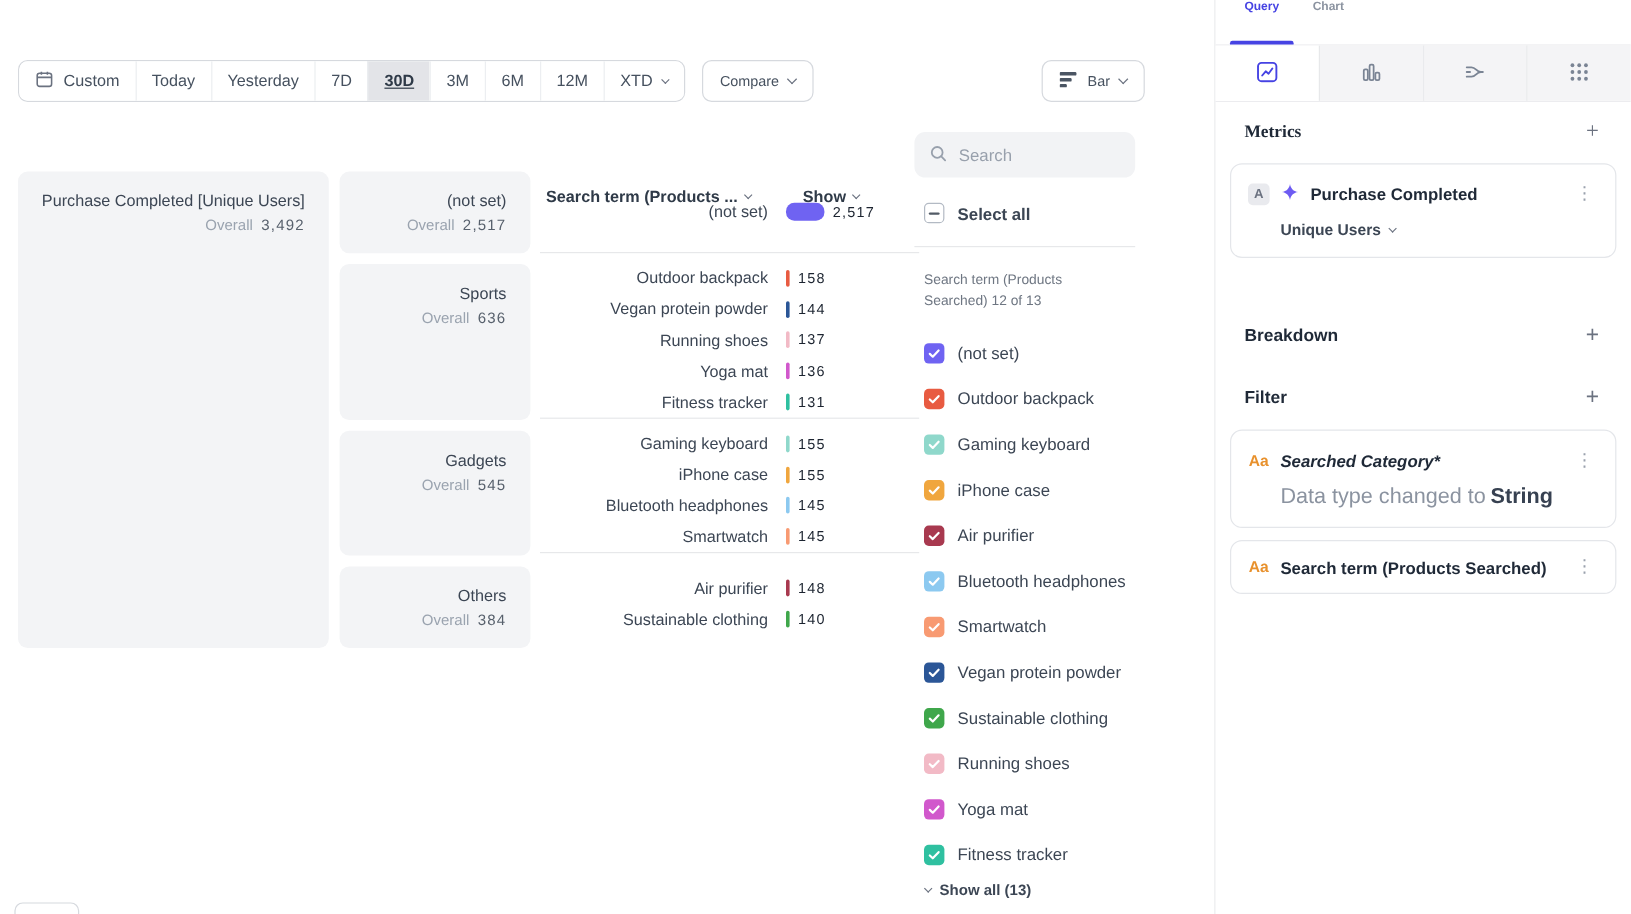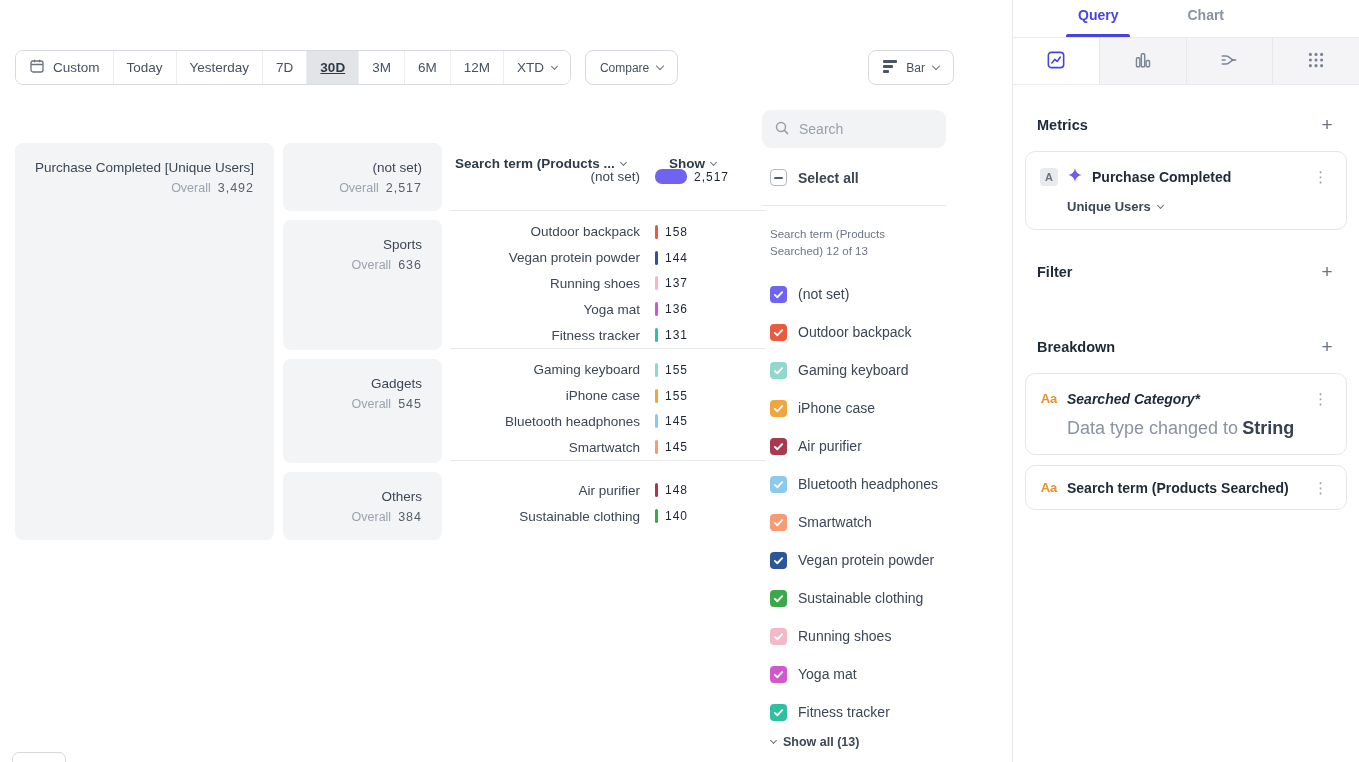--- a/index.html
+++ b/index.html
@@ -61,30 +61,30 @@
   .cb.ind::before { content:""; width:9px; height:2px; background:#525b66; border-radius:1px; }
   .l-divider { margin-top:19px; height:1px; background:#e7e8ea; }
   .legend-subtitle { margin-top:20px; padding-left:8px; width:160px; font-size:11.5px; line-height:1.45; color:#6e7682; }
   #legend-list { margin-top:16px; }
   .legend-item { height:38px; padding-left:8px; display:flex; align-items:center; gap:11px; cursor:pointer; }
   .l-label { font-size:14px; color:#3c4654; white-space:nowrap; }
   .show-all { margin-top:4px; padding-left:9px; display:flex; align-items:center; gap:7px; font-size:12.5px; font-weight:600; color:#3c4654; cursor:pointer; }
 
   
   .qp-tabs { height:37px; display:flex; align-items:flex-end; padding-left:24px; gap:28px; }
-  .qp-tab { font-size:14px; font-weight:700; color:#8b93a0; padding-bottom:14px; position:relative; cursor:pointer;margin-left:41px; }
+  .qp-tab { font-size:10px; font-weight:700; color:#8b93a0; padding-bottom:26px; position:relative; cursor:pointer; }
   .qp-tab.active { color:#4643e3; }
   .qp-tab.active::after { content:""; position:absolute; left:-12px; right:-12px; bottom:0; height:3px; background:#4643e3; border-radius:2px 2px 0 0; }
   .icon-strip { display:flex; height:48px; border-top:1px solid #ececef; border-bottom:1px solid #ececef; }
   .icon-cell { flex:1; display:flex; align-items:center; justify-content:center; background:#f4f4f6; border-right:1px solid #e7e8ea; cursor:pointer; }
   .icon-cell:last-child { border-right:none; }
   .icon-cell.active { background:#fff; }
 
   .qp-section-head { display:flex; align-items:center; justify-content:space-between; margin:0 22px 0 24px; }
-  .qp-head-metrics { margin-top:30px; }
+  .qp-head-metrics { margin-top:15px;font-family:Liberation Serif, serif; }
   .qp-head-filter { margin-top:32px; }
   .qp-head-breakdown { margin-top:55px; }
   .qp-title { font-size:14.5px; font-weight:700; color:#1f2937; }
   .plus { width:20px; height:20px; display:flex; align-items:center; justify-content:center; color:#6b7280; font-size:19px; font-weight:400; cursor:pointer; }
   .plus::before { content:"+"; }
 
   .qcard { margin:16px 12px 0 12px; border:1px solid #e4e6ea; border-radius:10px; padding:15px 14px; background:#fff; }
   .qrow { display:flex; align-items:center; gap:9px; }
   .abadge { width:18px; height:18px; border-radius:4px; background:#e9eaee; color:#6b7280; font-size:11px; font-weight:700; display:flex; align-items:center; justify-content:center; flex:0 0 18px; }
   .mname { font-size:14px; font-weight:600; color:#1f2937; flex:1; white-space:nowrap; }
@@ -501,27 +501,27 @@
         </span>
         <span class="mname">Purchase Completed</span>
         <span class="kebab"></span>
       </div>
       <div class="measure">
         <span>Unique Users</span>
         <span class="chev chev-sm"></span>
       </div>
     </div>
 
+    <div class="qp-section-head qp-head-breakdown">
+      <div class="qp-title">Breakdown</div>
+      <div class="plus"></div>
+    </div>
+
     <div class="qp-section-head qp-head-filter">
       <div class="qp-title">Filter</div>
-      <div class="plus"></div>
-    </div>
-
-    <div class="qp-section-head qp-head-breakdown">
-      <div class="qp-title">Breakdown</div>
       <div class="plus"></div>
     </div>
 
     <div class="qcard">
       <div class="qrow">
         <span class="aa">Aa</span>
         <span class="mname italic">Searched Category*</span>
         <span class="kebab"></span>
       </div>
       <div class="bnote">

